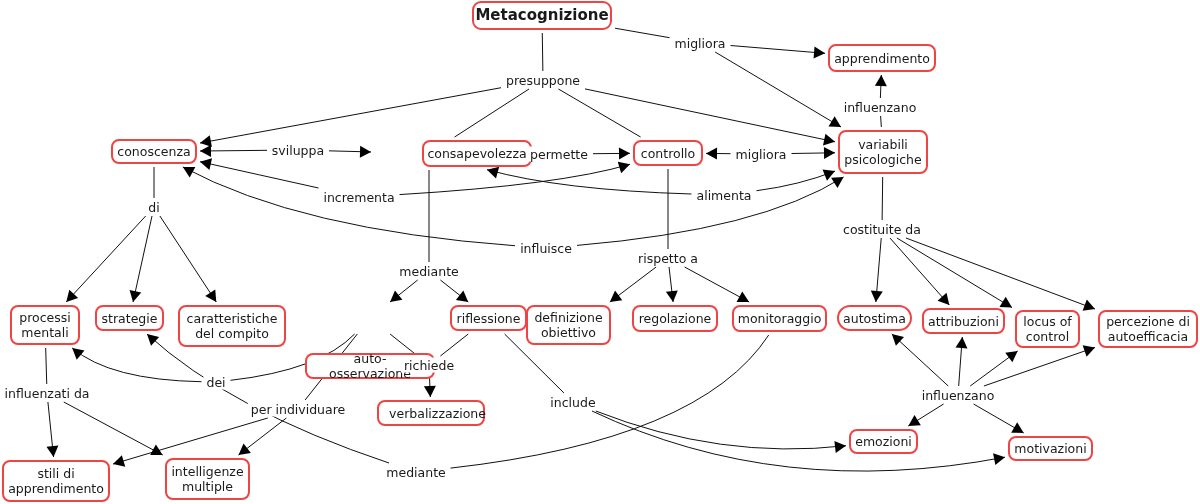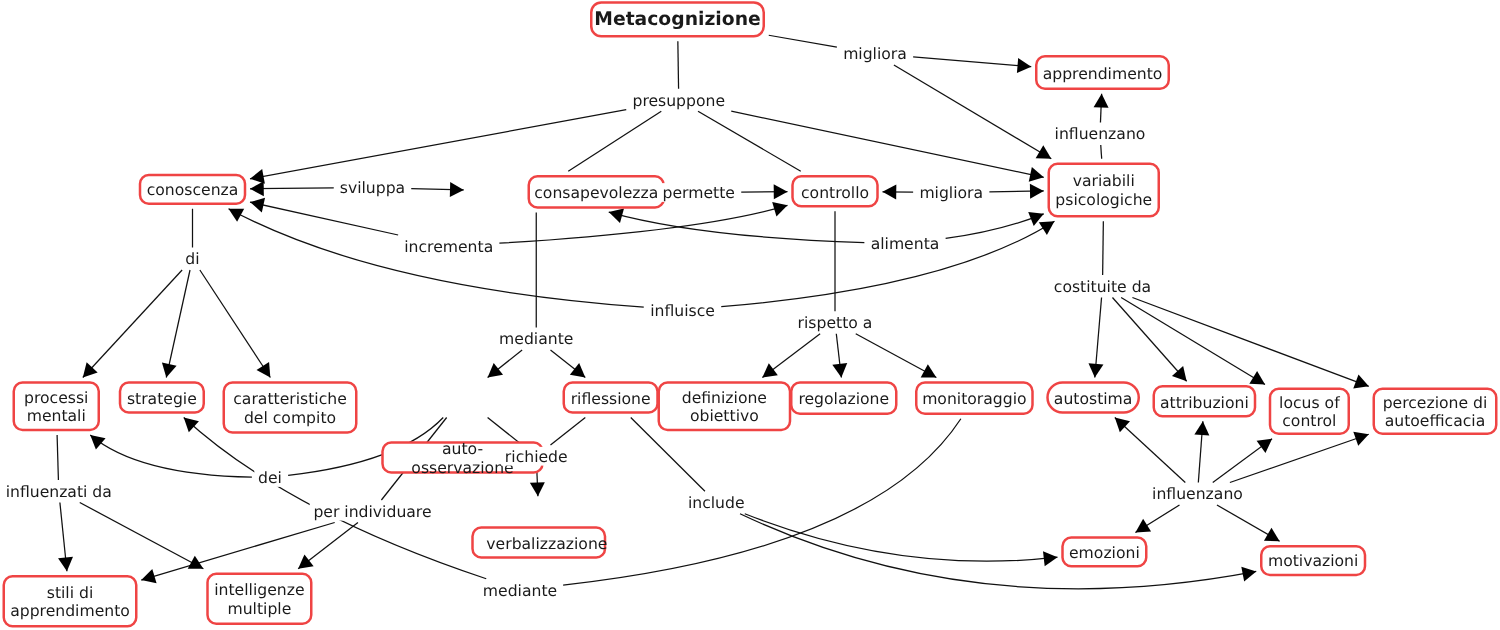--- a/index.html
+++ b/index.html
@@ -132,31 +132,31 @@
   <div class="node" id="n-cont" style="left: 633px; top: 140px; width: 70px; height: 26px;">controllo</div>
   <div class="node" id="n-varp" style="left: 838px; top: 130px; width: 90px; height: 44px;">variabili
 psicologiche</div>
   <div class="node" id="n-proc" style="left: 10px; top: 305px; width: 70px; height: 40px;">processi
 mentali</div>
   <div class="node" id="n-stra" style="left: 95px; top: 305px; width: 69px; height: 26px;">strategie</div>
   <div class="node" id="n-cara" style="left: 178px; top: 305px; width: 108px; height: 42px;">caratteristiche
 del compito</div>
   <div class="node" id="n-auto" style="left: 305px; top: 305px; width: 130px; height: 26px; margin-top: 48px;">auto-osservazione</div>
   <div class="node" id="n-rifl" style="left: 450px; top: 305px; width: 77px; height: 26px;">riflessione</div>
-  <div class="node" id="n-defi" style="left: 526px; top: 305px; width: 107px; height: 40px;">definizione
+  <div class="node" id="n-defi" style="left: 526px; top: 305px; width: 85px; height: 40px;">definizione
 obiettivo</div>
   <div class="node" id="n-rego" style="left: 632px; top: 305px; width: 86px; height: 27px;">regolazione</div>
   <div class="node" id="n-moni" style="left: 732px; top: 305px; width: 95px; height: 27px;">monitoraggio</div>
   <div class="node" id="n-stim" style="left: 837px; top: 305px; width: 75px; height: 26px; border-radius: 13px;">autostima</div>
   <div class="node" id="n-attr" style="left: 922px; top: 308px; width: 83px; height: 26px;">attribuzioni</div>
   <div class="node" id="n-locu" style="left: 1015px; top: 310px; width: 65px; height: 38px;">locus of
 control</div>
   <div class="node" id="n-perc" style="left: 1098px; top: 310px; width: 100px; height: 38px;">percezione di
 autoefficacia</div>
-  <div class="node" id="n-verb" style="left: 377px; top: 421px; width: 108px; height: 26px; padding-left: 19px;">verbalizzazione</div>
+  <div class="node" id="n-verb" style="left: 377px; top: 400px; width: 108px; height: 26px; padding-left: 19px;">verbalizzazione</div>
   <div class="node" id="n-emoz" style="left: 849px; top: 429px; width: 69px; height: 25px;">emozioni</div>
   <div class="node" id="n-moti" style="left: 1008px; top: 436px; width: 85px; height: 25px;">motivazioni</div>
   <div class="node" id="n-stil" style="left: 2px; top: 460px; width: 108px; height: 42px;">stili di
 apprendimento</div>
   <div class="node" id="n-inte" style="left: 165px; top: 458px; width: 85px; height: 42px;">intelligenze
 multiple</div>
 
   <div class="label" id="l-l_presuppone" style="left: 543px; top: 80px;">presuppone</div>
   <div class="label" id="l-l_migliora1" style="left: 700px; top: 43px;">migliora</div>
   <div class="label" id="l-l_sviluppa" style="left: 298px; top: 150px;">sviluppa</div>

